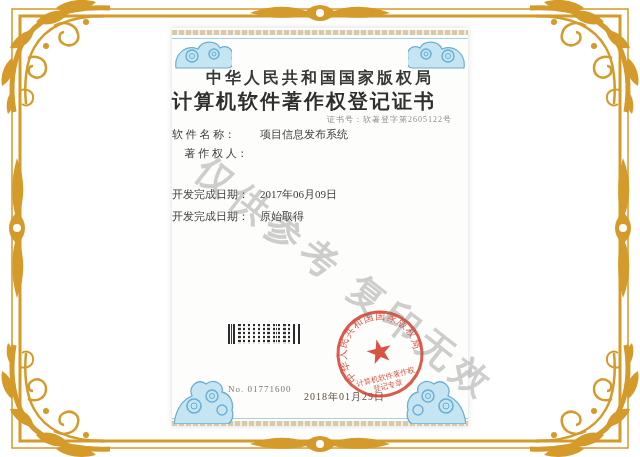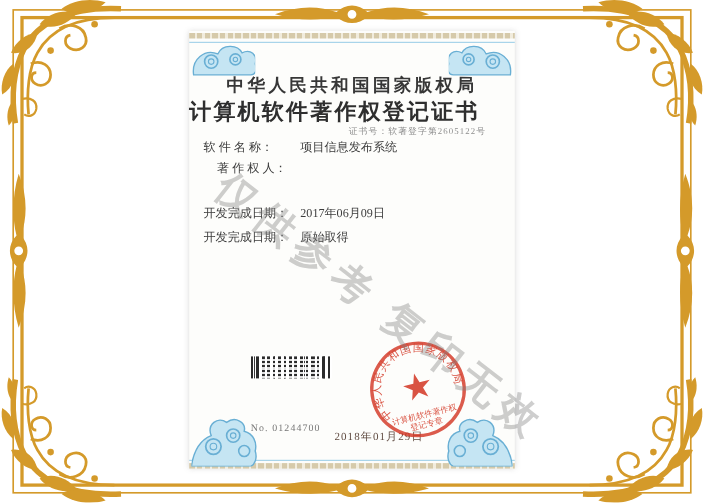--- a/index.html
+++ b/index.html
@@ -24,22 +24,22 @@
   .cloud{position:absolute;z-index:3;}
   .cloud.tl{left:2px;top:12px;}
   .cloud.tr{right:2px;top:12px;transform:scaleX(-1);}
   .cloud.bl{left:2px;bottom:2px;}
   .cloud.br{right:2px;bottom:2px;transform:scaleX(-1);}
   
   .authority{position:absolute;top:40px;left:0;width:100%;text-align:center;
     font-size:16px;font-weight:bold;letter-spacing:3px;color:#373737;}
   .cert-title{position:absolute;top:60px;left:0;width:100%;
     font-size:20px;font-weight:bold;letter-spacing:2px;color:#2e2e2e;}
-  .cert-no{position:absolute;top:86px;right:26px;font-size:8px;color:#8d8d8d;letter-spacing:1px;margin-left:24px;}
-  .fields{position:absolute;top:100px;left:13px;right:10px;font-size:11px;color:#3c3c3c;}
+  .cert-no{position:absolute;top:86px;right:16px;font-size:8px;color:#8d8d8d;letter-spacing:1px;margin-left:24px;}
+  .fields{position:absolute;top:100px;left:0;right:10px;font-size:11px;color:#3c3c3c;}
   .frow{display:flex;margin-bottom:9px;line-height:13px;}
   .frow .fl{flex:0 0 88px;white-space:pre;}
   .frow .fv{white-space:pre;}
   .frow.r1{margin-bottom:6px;}
   .vline2{margin-left:88px;margin-bottom:20px;line-height:13px;}
   .frow.r2{margin-bottom:28px;text-align:center;}
   .frow.r3,.frow.r4,.frow.r5,.frow.r6{margin-bottom:9px;}
   .statement{position:absolute;top:262px;left:13px;width:274px;font-size:10.5px;
     line-height:21px;color:#424242;text-indent:2em;margin:0;}
   
@@ -170,19 +170,19 @@
         <path id="sealArc" d="M 33,72 A 34,34 0 1 1 87,72" fill="none"></path>
         <text font-size="10" fill="#d43a28" letter-spacing="1" opacity="0.95">
           <textPath href="#sealArc" startOffset="2">中华人民共和国国家版权局</textPath>
         </text>
         <polygon fill="#d43a28" opacity="0.95" points="60,37 57.1,46 47.6,46 55.2,51.5 52.4,60.5 60,55 67.6,60.5 64.8,51.5 72.4,46 62.9,46"></polygon>
         <text x="60" y="78" text-anchor="middle" font-size="7.5" fill="#d43a28" opacity="0.95">计算机软件著作权</text>
         <text x="60" y="87" text-anchor="middle" font-size="7.5" fill="#d43a28" opacity="0.95">登记专章</text>
       </g>
     </svg>
 
-    <div class="serial">No. 01244700</div>
+    <div class="serial">No. 01771600</div>
 
   </div>
 
   <div class="watermark">仅供参考 复印无效</div>
 
 </div>
 
 </body></html>

